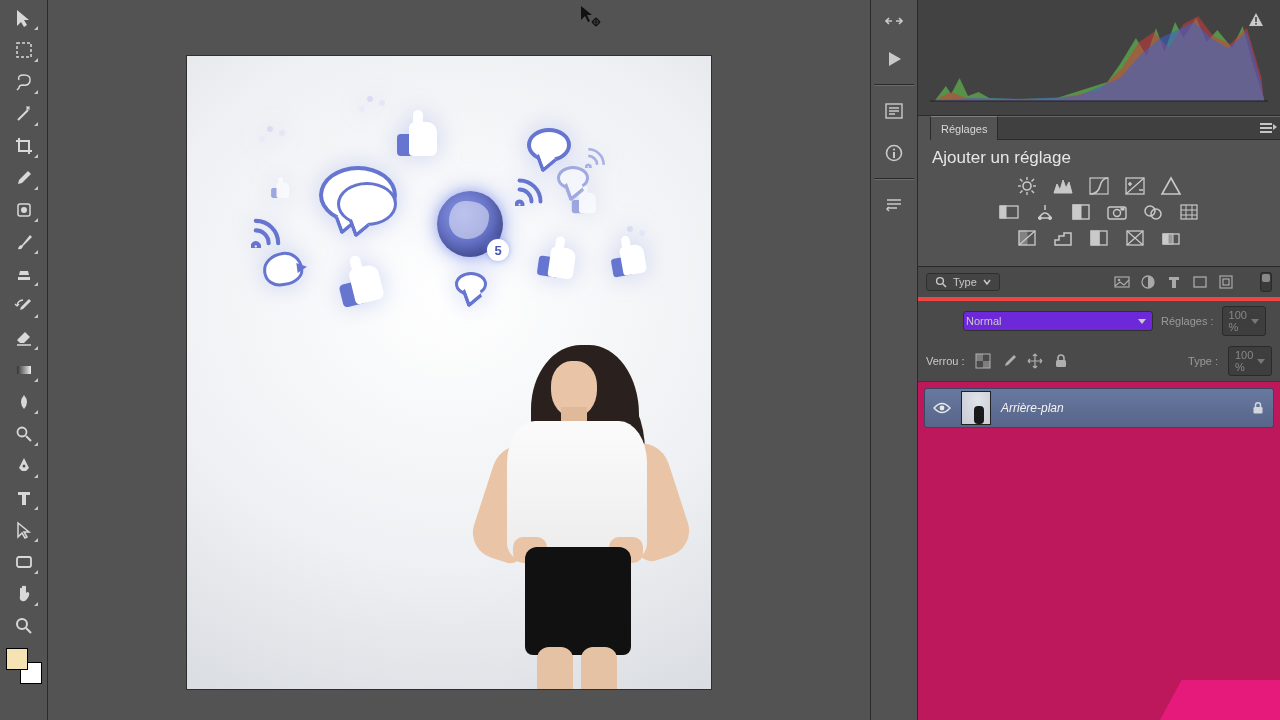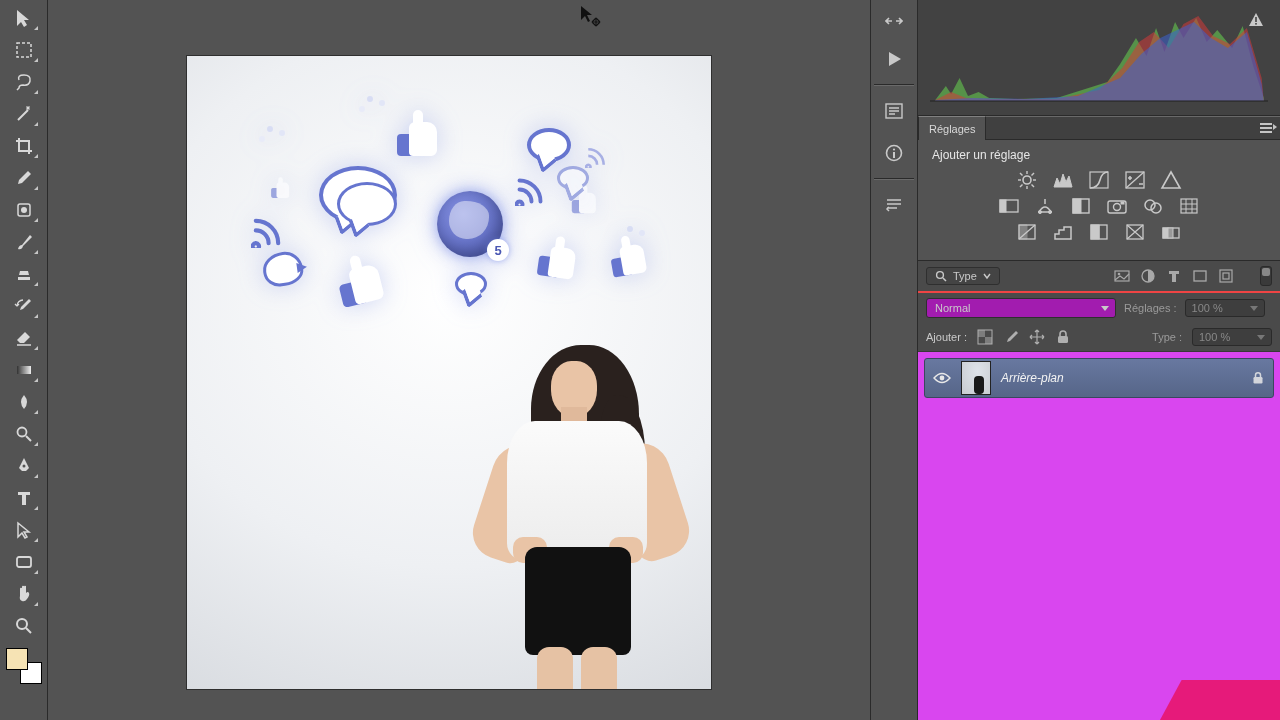--- a/index.html
+++ b/index.html
@@ -117,58 +117,58 @@
   .histogram {
     height: 116px; background:#424242; position:relative;
     padding: 8px 12px 4px 12px;
     border-bottom:1px solid #2a2a2a;
   }
   .histogram .warn { position:absolute; right:16px; top:12px; }
   .histo-svg { width: 100%; height: 94px; display:block; }
 
   .panel-head {
     height: 24px; background:#404040; border-top:1px solid #696969; border-bottom:1px solid #2a2a2a;
-    display:flex; align-items:center; position:relative;
+    display:flex; align-items:center; position:relative;margin-left:12px;
   }
   .tab {
     padding: 0 10px; height: 24px; line-height:24px; font-size:11px;
     color:#d8d8d8; cursor:pointer;
   }
   .tab.active { background:#535353; border-top:1px solid #818181; border-left:1px solid #2a2a2a; border-right:1px solid #2a2a2a;}
   .panel-menu { position:absolute; right:4px; top:4px; width:16px; height:14px; cursor:pointer;}
   .panel-menu::before{content:"";position:absolute;left:0;top:2px;width:12px;height:2px;background:#c5c5c5;box-shadow:0 4px 0 #c5c5c5, 0 8px 0 #c5c5c5;}
   .panel-menu::after{content:"";position:absolute;right:-1px;top:3px;width:0;height:0;border-left:4px solid #c5c5c5;border-top:3px solid transparent;border-bottom:3px solid transparent;}
 
   .adjust { background:#535353; padding: 6px 10px 12px 10px; border-bottom:1px solid #2a2a2a;}
-  .adjust .title { font-size:12px; color:#e6e6e6; margin: 2px 0 8px 4px; }
+  .adjust .title { font-size:17px; color:#e6e6e6; margin: 2px 0 8px 4px; }
   .icon-row { display:flex; gap:14px; justify-content:center; margin:6px 0;}
   .ai { width:22px; height:20px; display:flex; align-items:center; justify-content:center; cursor:pointer; }
   .ai svg{ width:22px; height:20px; fill:#c9c9c9; stroke:#c9c9c9;}
 
   .layers { flex:1; display:flex; flex-direction:column; background:#535353; }
-  .layers-toolbar { background:#4a4a4a; padding:5px 8px; display:flex; align-items:center; gap:20px; border-bottom:2px solid #ef4444;}
+  .layers-toolbar { background:#4a4a4a; padding:5px 8px; display:flex; align-items:center; gap:20px; border-bottom:4px solid #ef4444;}
   .kind-select{ display:flex; align-items:center; gap:6px; background:#444; border:1px solid #2f2f2f; border-radius:3px; padding:2px 8px; font-size:11px; color:#c9c9c9; cursor:pointer;}
   .filter-icons{ margin-left:auto; display:flex; gap:10px; }
   .filter-icons .fi{ width:16px; height:16px; cursor:pointer; opacity:0.75;}
   .switch{ width:12px; height:20px; background:#3a3a3a; border:1px solid #2a2a2a; border-radius:3px; margin-left:6px; position:relative;}
   .switch::after{ content:""; position:absolute; left:1px; top:1px; width:8px; height:8px; background:#888; border-radius:2px;}
 
   .blend-row{ background:#4a4a4a; padding:5px 8px; display:flex; align-items:center; gap:8px;}
-  .blend-select{ flex:1; background:#a21caf; border:1px solid #2f2f2f; border-radius:3px; padding:3px 8px; font-size:11px; color:#c9c9c9; position:relative; cursor:pointer; max-width:190px;}
+  .blend-select{ flex:1; background:#6d28d9; border:1px solid #2f2f2f; border-radius:3px; padding:3px 2px; font-size:11px; color:#c9c9c9; position:relative; cursor:pointer; max-width:190px;margin-left:37px;}
   .blend-select::after{ content:""; position:absolute; right:6px; top:7px; width:0; height:0; border-left:4px solid transparent; border-right:4px solid transparent; border-top:5px solid #c9c9c9;}
   .opacity-lbl{ color:#9a9a9a; font-size:11px;}
-  .pct{ width:80px; background:#3e3e3e; border:1px solid #2a2a2a; border-radius:3px; padding:2px 6px; color:#888; font-size:11px; display:flex; align-items:center; justify-content:space-between;}
+  .pct{ width:44px; background:#3e3e3e; border:1px solid #2a2a2a; border-radius:3px; padding:2px 6px; color:#888; font-size:11px; display:flex; align-items:center; justify-content:space-between;}
   .pct::after{ content:""; width:0;height:0;border-left:4px solid transparent;border-right:4px solid transparent;border-top:5px solid #777; margin-left:4px;}
 
   .lock-row{ background:#4a4a4a; padding:5px 8px; display:flex; align-items:center; gap:10px; border-bottom:1px solid #383838;}
   .lock-row .lbl{ color:#c9c9c9;}
   .lock-row .li{ width:16px; height:16px; cursor:pointer; opacity:0.8;}
   .lock-row .spacer{ flex:1;}
 
-  .layer-list{ flex:1; background:#d946ef; padding:6px;}
+  .layer-list{ flex:1; background:#be185d; padding:6px;}
   .layer-item{
     display:flex; align-items:center; gap:10px;
     background: linear-gradient(#6878a0, #566588);
     border:1px solid #3b4660; border-radius:3px;
     padding:4px 8px; height:40px;
   }
   .eye{ width:18px; height:14px; cursor:pointer;}
   .thumbn{ width:30px; height:34px; background:#fff; border:1px solid #222; position:relative; overflow:hidden;}
   .thumbn::before{ content:""; position:absolute; inset:0; background: radial-gradient(ellipse at 55% 30%, #dfe3ea, #c8cbd0);}
   .thumbn::after{ content:""; position:absolute; left:12px; top:14px; width:10px; height:18px; background:#1a1a1a; border-radius:4px;}
@@ -612,21 +612,21 @@
 
     <div class="blend-row">
       <div class="blend-select">Normal</div>
       <span class="opacity-lbl">Réglages :</span>
       <div class="pct">
           <span>100 %</span>
         </div>
     </div>
 
     <div class="lock-row">
-      <span class="lbl">Ajouter :</span>
+      <span class="lbl">Verrou :</span>
       <span class="li"><svg viewBox="0 0 16 16">
             <rect x="1" y="1" width="14" height="14" fill="none" stroke="#c9c9c9"></rect>
             <rect x="1" y="1" width="7" height="7" fill="#c9c9c9" opacity=".5"></rect>
             <rect x="8" y="8" width="7" height="7" fill="#c9c9c9" opacity=".5"></rect>
           </svg></span>
       <span class="li"><svg viewBox="0 0 16 16">
             <path d="M13 2 L15 4 L7 12 L4 13 L5 10 Z" fill="#c9c9c9"></path>
           </svg></span>
       <span class="li"><svg viewBox="0 0 16 16">
             <path d="M8 1 L8 15 M1 8 L15 8 M8 1 L6 3 M8 1 L10 3 M8 15 L6 13 M8 15 L10 13 M1 8 L3 6 M1 8 L3 10 M15 8 L13 6 M15 8 L13 10" stroke="#c9c9c9" stroke-width="1.2" fill="none"></path>

